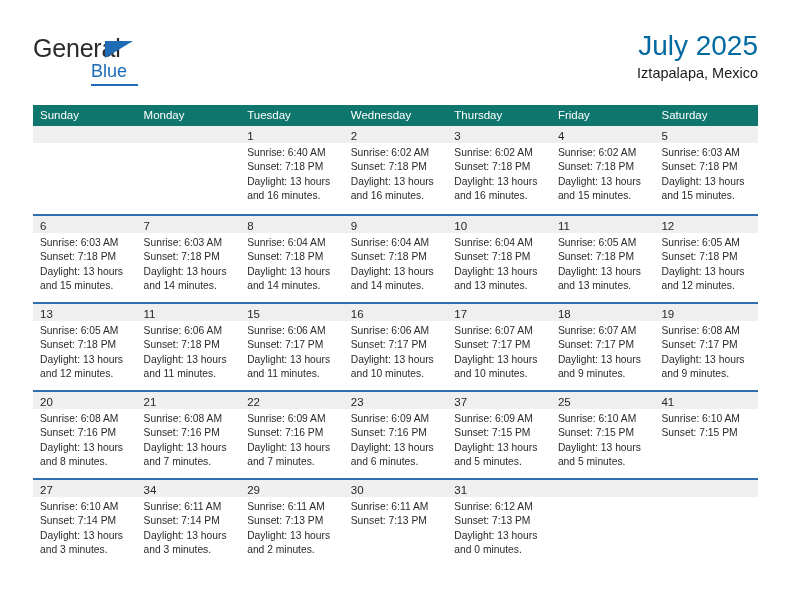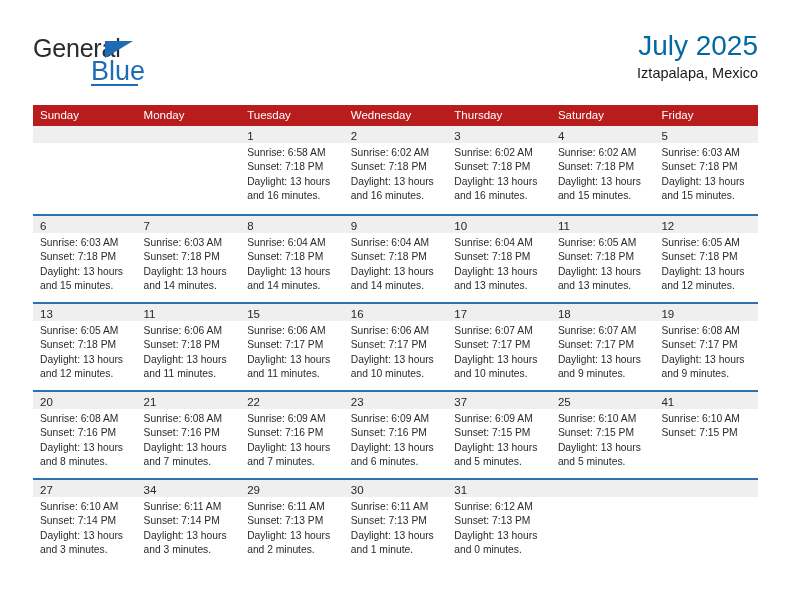--- a/index.html
+++ b/index.html
@@ -50,21 +50,21 @@
     top: 7px;
     width: 0;
     height: 0;
     border-left: 28px solid #1d6cb5;
     border-bottom: 17px solid transparent;
   }
   .brand-blue {
     position: absolute;
     left: 58px;
     top: 24px;
-    font-size: 27px;
+    font-size: 18px;
     color: #1d6cb5;
     line-height: 26px;
   }
   .brand-underline {
     position: absolute;
     left: 58px;
     top: 50px;
     width: 47px;
     height: 2px;
     background: #1d6cb5;
@@ -92,21 +92,21 @@
 
   
   .calendar {
     position: absolute;
     left: 33px;
     top: 105px;
     width: 725px;
   }
   .dow-row {
     display: flex;
-    background: #b91c1c;
+    background: #0f766e;
     height: 21px;
   }
   .dow {
     flex: 1 1 0;
     color: #ffffff;
     font-size: 11.5px;
     line-height: 21px;
     padding-left: 7px;
     box-sizing: border-box;
     overflow: hidden;
@@ -177,37 +177,37 @@
 
   </div>
 
   <div class="calendar">
     <div class="dow-row">
         <div class="dow">Sunday</div>
         <div class="dow">Monday</div>
         <div class="dow">Tuesday</div>
         <div class="dow">Wednesday</div>
         <div class="dow">Thursday</div>
+        <div class="dow">Friday</div>
         <div class="dow">Saturday</div>
-        <div class="dow">Friday</div>
       </div>
     <div id="weeks-container">
         <div class="week">
           <div class="cell empty">
             <div class="daynum-band"><span class="daynum"></span></div>
             <div class="cell-body"></div>
           </div>
           <div class="cell empty">
             <div class="daynum-band"><span class="daynum"></span></div>
             <div class="cell-body"></div>
           </div>
           <div class="cell">
             <div class="daynum-band"><span class="daynum">1</span></div>
             <div class="cell-body">
-              <div class="line">Sunrise: 6:58 AM</div>
+              <div class="line">Sunrise: 6:40 AM</div>
               <div class="line">Sunset: 7:18 PM</div>
               <div class="line wrap">Daylight: 13 hours and 16 minutes.</div>
             </div>
           </div>
           <div class="cell">
             <div class="daynum-band"><span class="daynum">2</span></div>
             <div class="cell-body">
               <div class="line">Sunrise: 6:02 AM</div>
               <div class="line">Sunset: 7:18 PM</div>
               <div class="line wrap">Daylight: 13 hours and 16 minutes.</div>
@@ -434,21 +434,20 @@
               <div class="line">Sunrise: 6:11 AM</div>
               <div class="line">Sunset: 7:13 PM</div>
               <div class="line wrap">Daylight: 13 hours and 2 minutes.</div>
             </div>
           </div>
           <div class="cell">
             <div class="daynum-band"><span class="daynum">30</span></div>
             <div class="cell-body">
               <div class="line">Sunrise: 6:11 AM</div>
               <div class="line">Sunset: 7:13 PM</div>
-              <div class="line wrap">Daylight: 13 hours and 1 minute.</div>
             </div>
           </div>
           <div class="cell">
             <div class="daynum-band"><span class="daynum">31</span></div>
             <div class="cell-body">
               <div class="line">Sunrise: 6:12 AM</div>
               <div class="line">Sunset: 7:13 PM</div>
               <div class="line wrap">Daylight: 13 hours and 0 minutes.</div>
             </div>
           </div>

